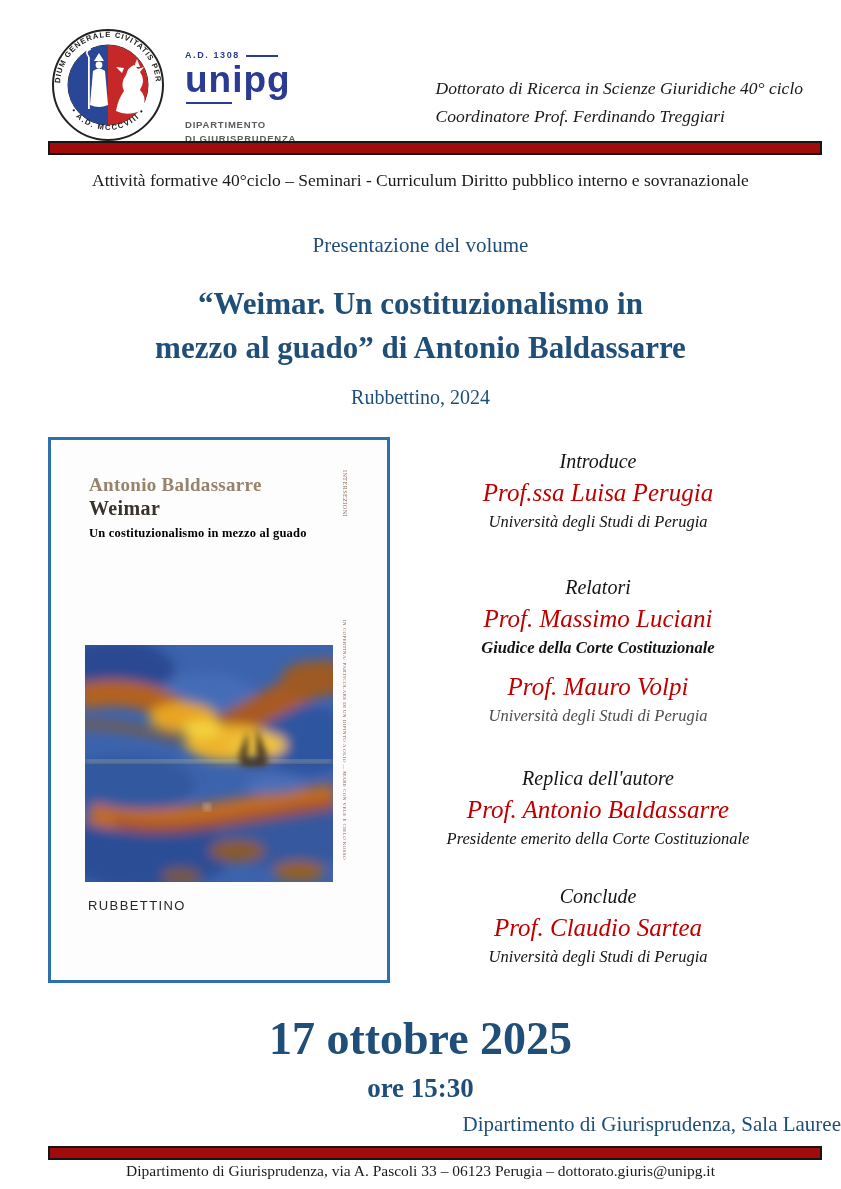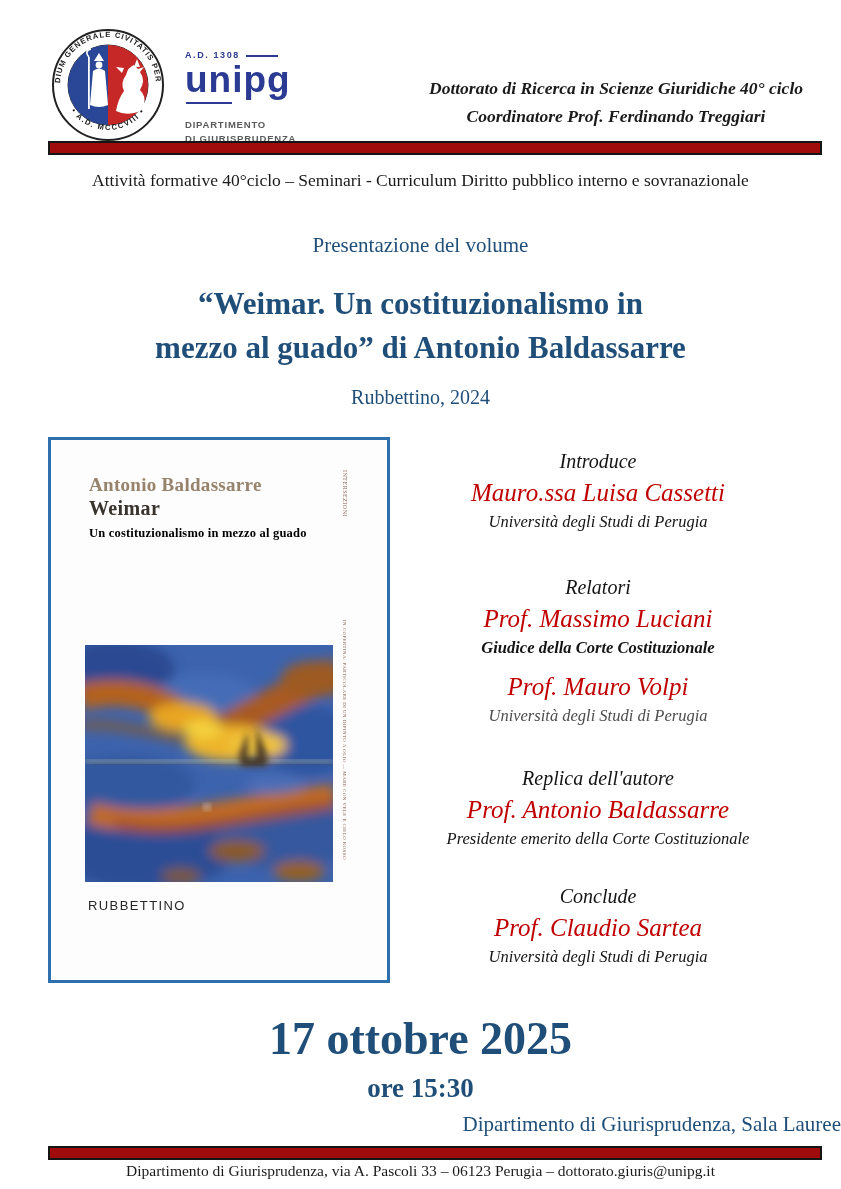--- a/index.html
+++ b/index.html
@@ -7,21 +7,21 @@
   .page{position:absolute;inset:0;background:#fff;outline:1px solid #d8d8d8;}
 
   
   .seal{position:absolute;left:50px;top:27px;width:116px;height:116px;}
   .unipg{position:absolute;left:185px;top:50px;width:130px;font-family:"Liberation Sans",sans-serif;}
   .unipg-ad{display:flex;align-items:center;gap:6px;color:#2b3a92;font-size:9px;font-weight:bold;letter-spacing:1.6px;}
   .unipg-ad .hline{flex:0 0 32px;height:2px;background:#2b3a92;margin-top:1px;}
   .unipg-word{color:#2b3a92;font-size:37px;font-weight:bold;letter-spacing:1px;line-height:1.02;margin-top:1px;}
   .unipg-uline{width:46px;height:2px;background:#2b3a92;margin:3px 0 14px 1px;}
   .unipg-dept{color:#5a5a5a;font-size:9.5px;font-weight:bold;letter-spacing:.8px;line-height:1.55;white-space:pre-line;}
-  .hdr-right{position:absolute;right:38px;top:74px;text-align:center;font-style:italic;font-weight:bold;font-size:17.5px;line-height:1.6;color:#1a1a1a;}
+  .hdr-right{position:absolute;right:38px;top:74px;text-align:left;font-style:italic;font-weight:normal;font-size:17.5px;line-height:1.6;color:#1a1a1a;}
 
   .redbar{position:absolute;left:48px;width:770px;height:10px;background:#a00b0b;border:2px solid #151515;}
   .redbar.top{top:141px;}
   .redbar.bottom{top:1146px;}
 
   .subtitle{position:absolute;left:0;top:170px;width:100%;text-align:center;font-size:17.5px;color:#1a1a1a;}
 
   
   .kicker{position:absolute;left:0;top:233px;width:100%;text-align:center;font-size:21px;color:#1f4e79;}
   .book-title{position:absolute;left:0;top:282px;width:100%;text-align:center;font-size:31px;font-weight:bold;color:#1f4e79;line-height:1.42;}
@@ -175,21 +175,21 @@
       </g>
       <circle cx="122" cy="162" r="3" fill="#e8e2d0" opacity=".8" filter="url(#b3)"></circle>
     </svg>
 
     <div class="cv-pub">RUBBETTINO</div>
   </div>
 
   <div class="speakers">
     <div class="spk spk1">
       <div class="role">Introduce</div>
-      <div class="name">Mauro.ssa Luisa Cassetti</div>
+      <div class="name">Prof.ssa Luisa Perugia</div>
       <div class="affil">Università degli Studi di Perugia</div>
     </div>
     <div class="spk spk2">
       <div class="role">Relatori</div>
       <div class="name">Prof. Massimo Luciani</div>
       <div class="affil bold">Giudice della Corte Costituzionale</div>
     </div>
     <div class="spk spk3">
       <div class="name">Prof. Mauro Volpi</div>
       <div class="affil muted">Università degli Studi di Perugia</div>

